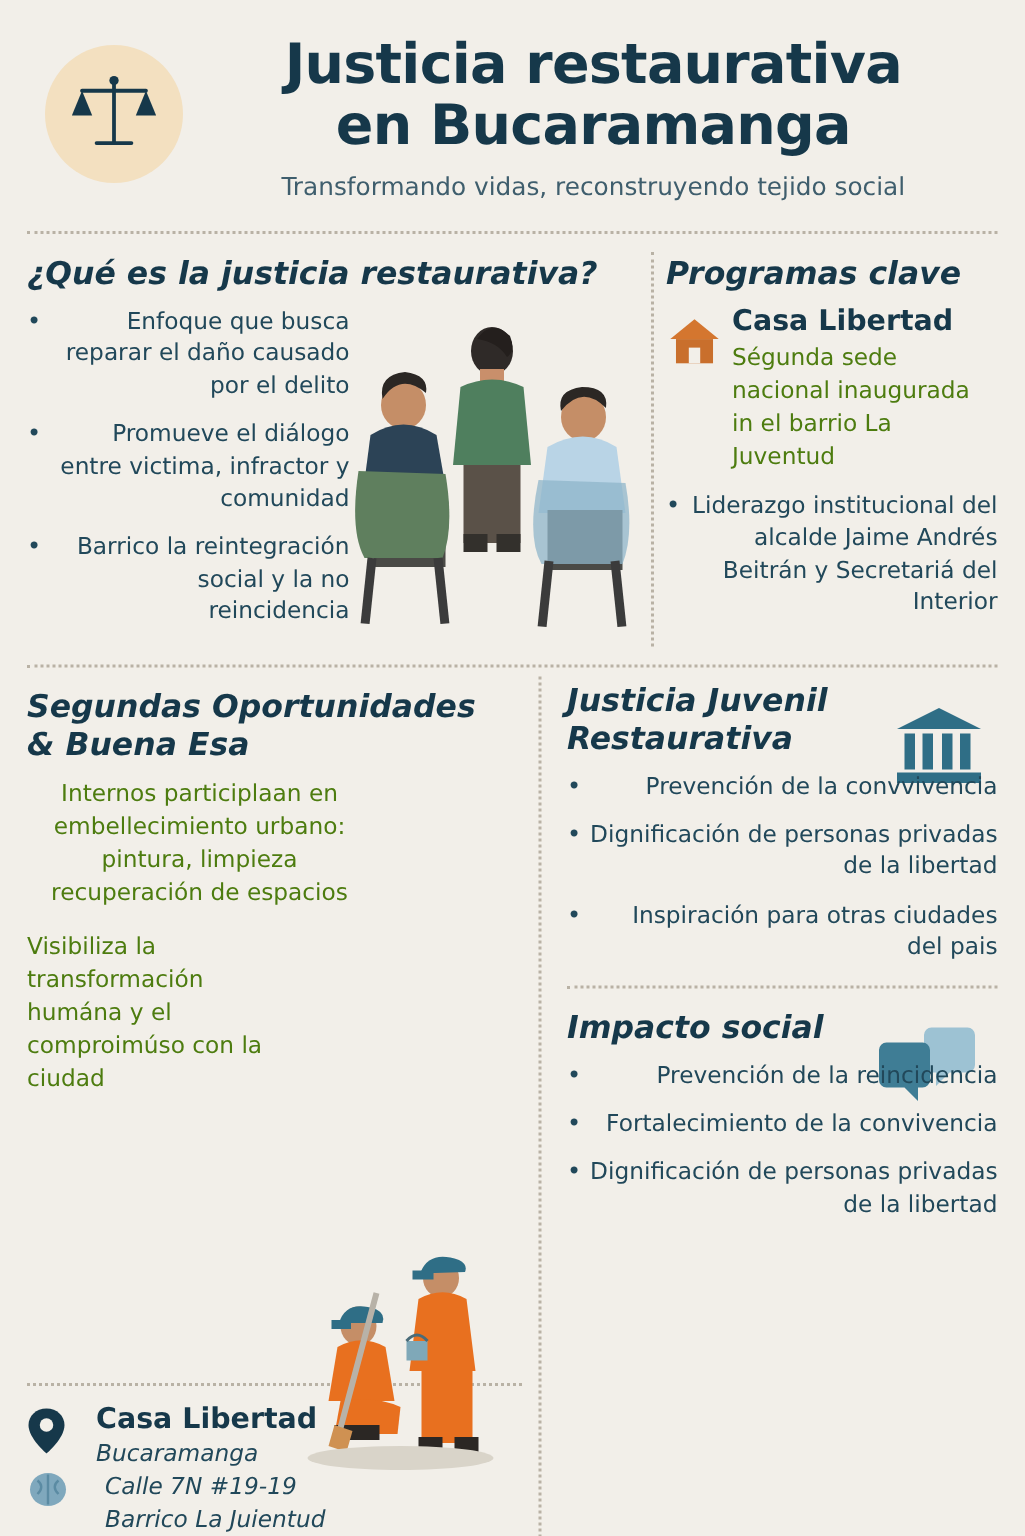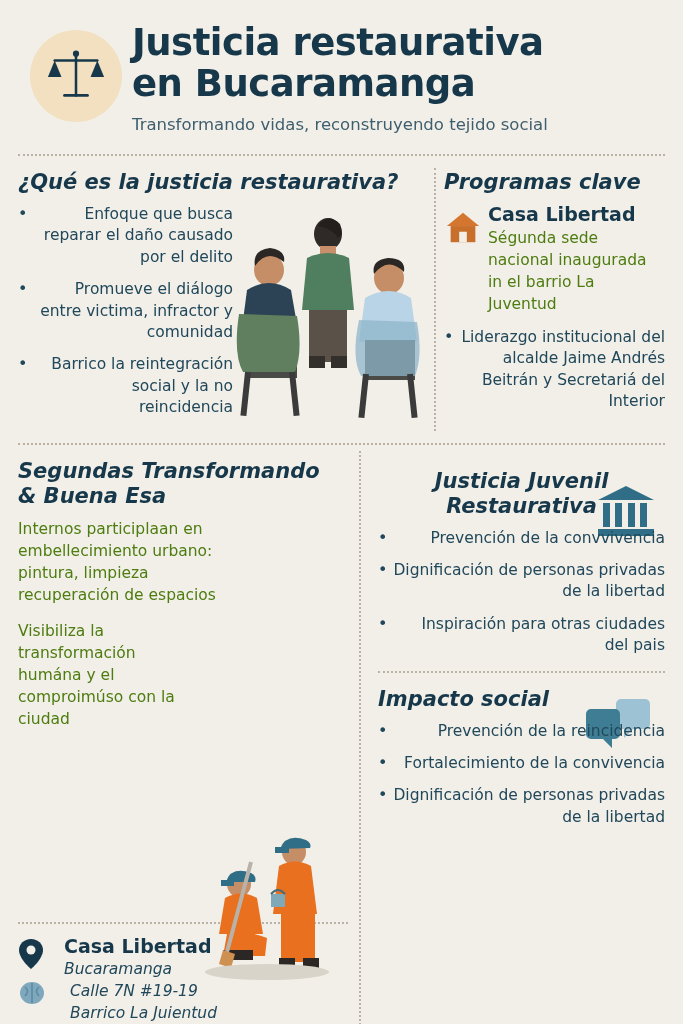--- a/index.html
+++ b/index.html
@@ -35,21 +35,21 @@
     border-radius: 50%;
     background: #f3e0c0;
     flex: 0 0 92px;
     margin: 8px 10px 0 12px;
     display: flex;
     align-items: center;
     justify-content: center;
   }
   .header-text {
     flex: 1;
-    text-align: left;
+    text-align: center;
     padding-right: 6px;
   }
   .title {
     font-family: "DejaVu Sans", sans-serif;
     font-weight: bold;
     font-size: 37px;
     line-height: 1.12;
     color: #16384a;
     letter-spacing: -0.5px;
   }
@@ -284,24 +284,24 @@
       </ul>
     </div>
   </div>
 
   <hr class="hr-dot">
 
   <div class="row2">
 
     <div class="col-left2">
       <h2 class="sec">
-        <div>Segundas Transformando</div>
+        <div>Segundas Oportunidades</div>
         <div>&amp; Buena Esa</div>
       </h2>
-      <div class="body-text para" style="width:230px;">Internos participlaan en embellecimiento urbano: pintura, limpieza recuperación de espacios</div>
+      <div class="body-text para" style="width:230px;text-align:center;">Internos participlaan en embellecimiento urbano: pintura, limpieza recuperación de espacios</div>
       <div class="body-text para" style="width:170px;">Visibiliza la transformación humána y el comproimúso con la ciudad</div>
 
       <div class="illus2">
         <svg viewBox="0 0 175 185" width="175" height="185" aria-hidden="true">
 
           <ellipse cx="115" cy="30" rx="12" ry="13" fill="#c58e67"></ellipse>
           <path d="M101 27 q6 -16 26 -9 q6 3 4 8 z" fill="#2f6e86"></path>
           <rect x="96" y="25" width="14" height="6" fill="#2f6e86"></rect>
           <path d="M100 44 q16 -9 32 0 l6 48 h-44z" fill="#e8701f"></path>
           <rect x="102" y="92" width="34" height="48" fill="#e8701f"></rect>
@@ -359,21 +359,21 @@
         <div class="bank-icon">
           <svg width="62" height="56" viewBox="0 0 62 56" aria-hidden="true">
             <path d="M31 3 L59 17 H3 Z" fill="#2f6e86"></path>
             <rect x="8" y="20" width="7" height="24" fill="#2f6e86"></rect>
             <rect x="20" y="20" width="7" height="24" fill="#2f6e86"></rect>
             <rect x="33" y="20" width="7" height="24" fill="#2f6e86"></rect>
             <rect x="45" y="20" width="7" height="24" fill="#2f6e86"></rect>
             <rect x="3" y="46" width="56" height="7" fill="#2f6e86"></rect>
           </svg>
         </div>
-        <h2 class="sec" style="margin-top:24px;text-align:center;">
+        <h2 class="sec" style="margin-top:10px;">
           <div>Justicia Juvenil</div>
           <div>Restaurativa</div>
         </h2>
         <ul class="bullets">
           <li>Prevención de la convvivencia</li>
           <li>Dignificación de personas privadas de la libertad</li>
           <li>Inspiración para otras ciudades del pais</li>
         </ul>
       </div>
 

